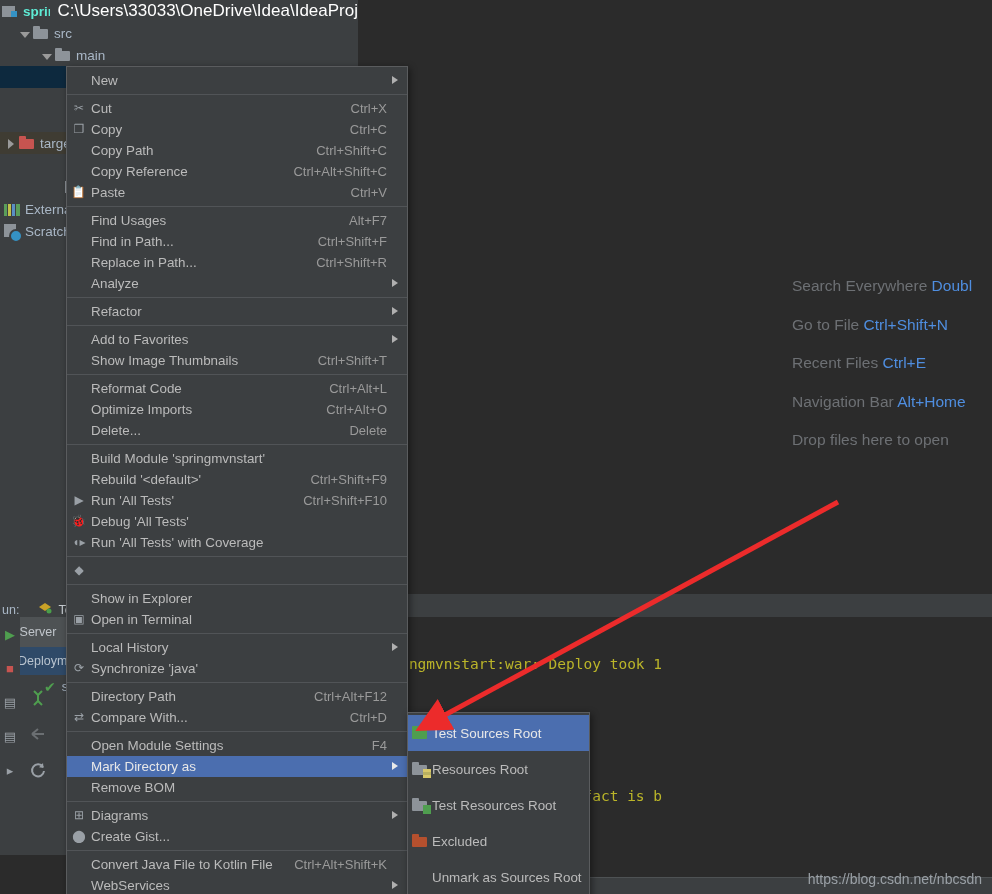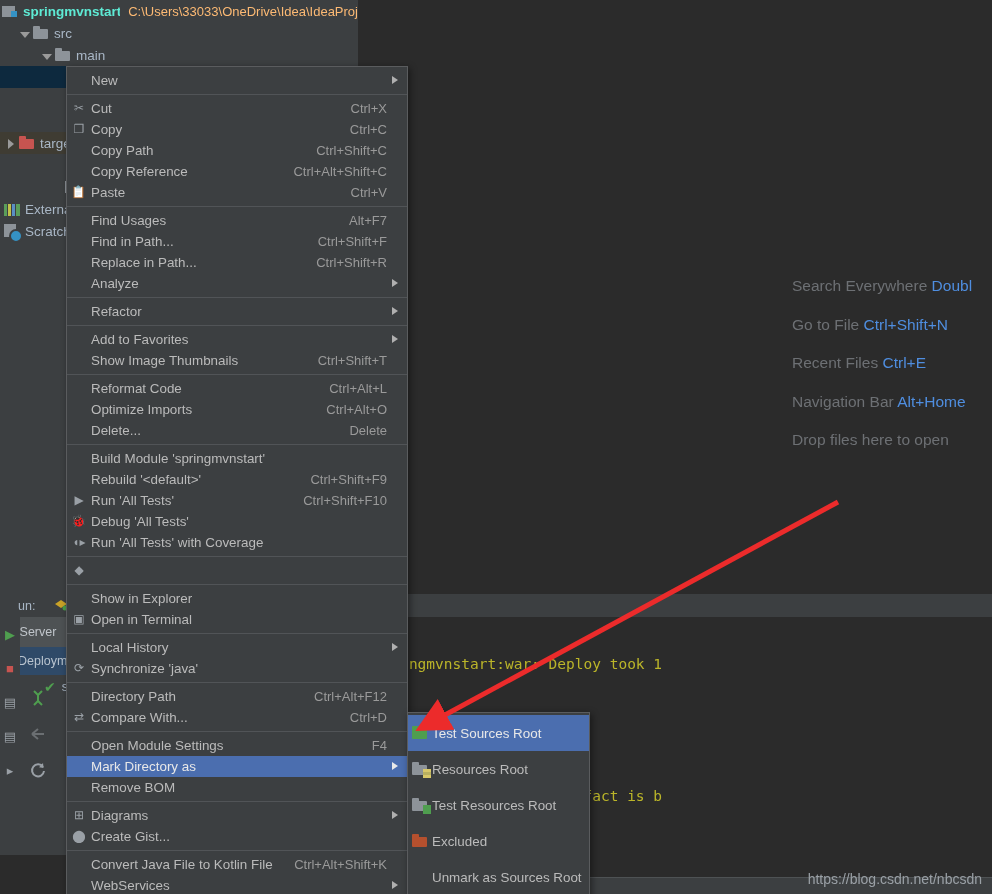--- a/index.html
+++ b/index.html
@@ -80,21 +80,21 @@
   .ico.scratch::before {
     content: ""; position: absolute; left: 0; top: 1px; width: 12px; height: 13px;
     background: #8d9399; clip-path: polygon(0 0,100% 0,100% 100%,0 100%);
   }
   .ico.scratch::after {
     content: ""; position: absolute; left: 5px; top: 6px; width: 10px; height: 10px;
     background: #3592c4; border-radius: 50%; border: 2px solid #3c3f41;
   }
   .tree-label { overflow: hidden; }
   .tree-label.bold { font-weight: 700; color: #5eead4; }
-  .tree-path { color: #fdba74; font-size: 13px; margin-left: 8px; }
+  .tree-path { color: #ffffff; font-size: 17px; margin-left: 8px; }
 
   
   .hints {
     position: absolute; left: 792px; top: 278px; width: 220px;
     color: #6d7074; font-size: 15.5px; line-height: 1; white-space: nowrap;
   }
   .hints .hint-row { margin-bottom: 23px; }
   .hints .key { color: #4f8ee0; }
 
   
@@ -176,21 +176,21 @@
   }
 
   
   .run-window {
     position: absolute; left: 0; top: 594px; width: 992px; height: 300px;
     background: #3c3f41;
   }
   .run-header {
     position: absolute; left: 0; top: 0; width: 992px; height: 23px;
     background: #3c3f41; color: #a9b7c6; font-size: 12.5px;
-    display: flex; align-items: center; padding-left: 18px;
+    display: flex; align-items: flex-end; padding-left: 2px;
   }
   .run-header-right {
     position: absolute; left: 270px; top: 0; right: 0; height: 23px;
     background: #4e5254;
   }
   .tab-strip {
     position: absolute; left: 8px; top: 23px; width: 60px; height: 30px;
     background: #4e5254; color: #c0c5ca; font-size: 12.5px;
     display: flex; align-items: center; justify-content: center;
   }

